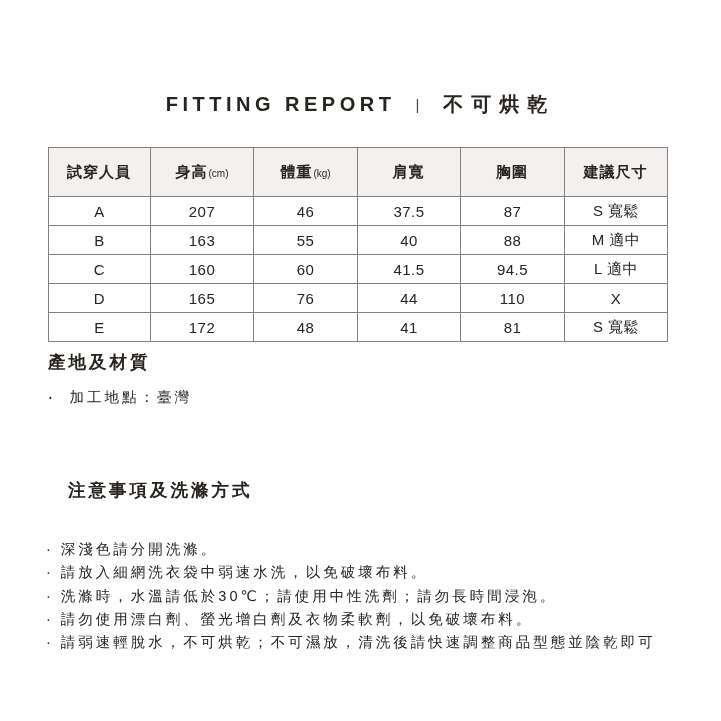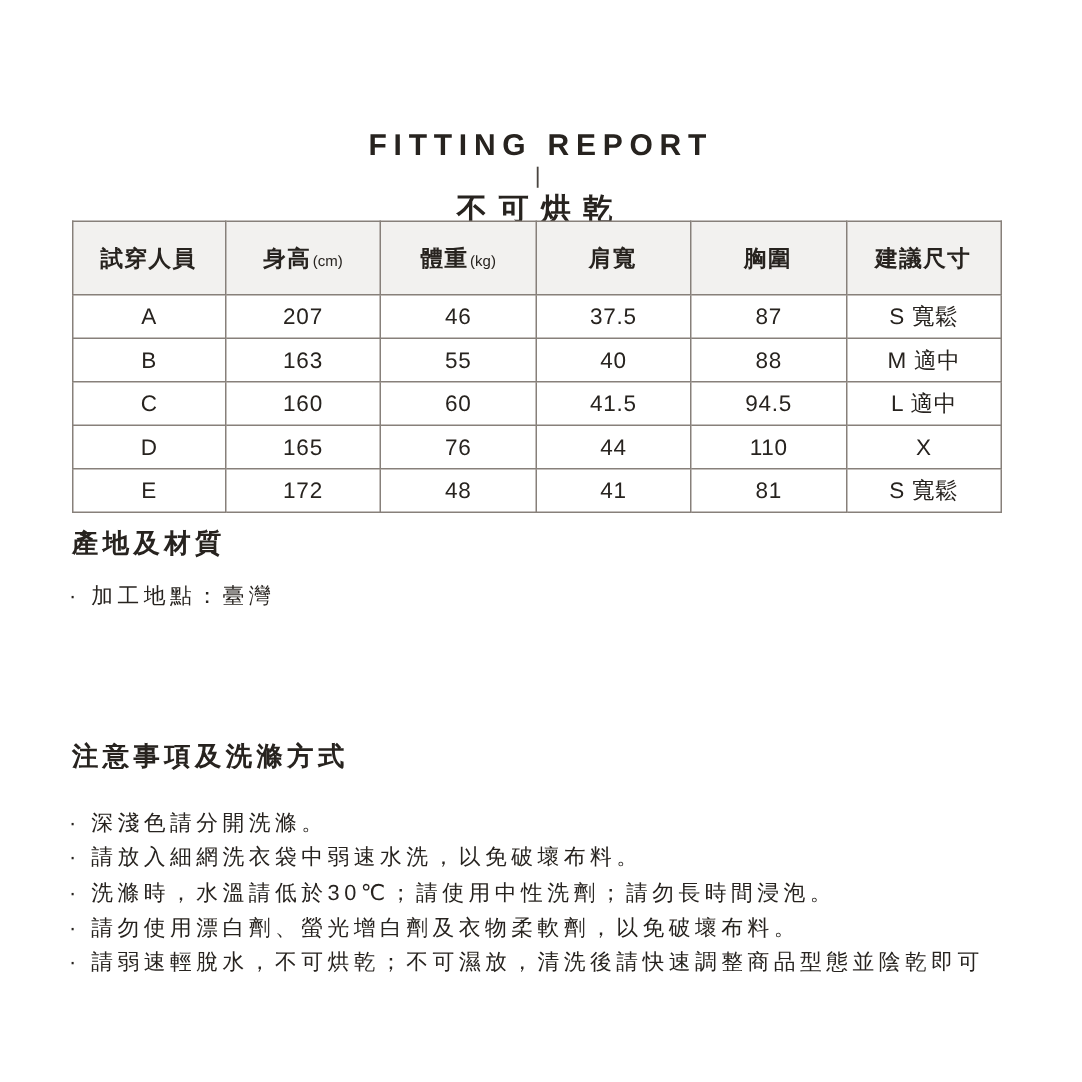--- a/index.html
+++ b/index.html
@@ -8,26 +8,25 @@
     font-family: "Liberation Sans", "DejaVu Sans", sans-serif;
     color: #27231f;
     position: relative;
     overflow: hidden;
   }
   .page { position: absolute; inset: 0; }
 
   
   .title-row {
     position: absolute;
-    top: 105px; left: 0; right: 0;
+    top: 90px; left: 0; right: 0;
     height: 28px;
     display: flex;
     align-items: center;
     justify-content: center;
-    flex-direction: column;
   }
   .title-en {
     font-size: 20px;
     font-weight: 600;
     letter-spacing: 4.5px;
     color: #27231f;
   }
   .title-divider {
     font-size: 15px;
     color: #4a4540;
@@ -86,28 +85,28 @@
   
   .section-heading {
     position: absolute;
     left: 48px;
     font-size: 17.5px;
     font-weight: 700;
     letter-spacing: 3px;
     color: #27231f;
   }
   #material-heading { top: 350px; }
-  #care-heading     { top: 492px; }
+  #care-heading     { top: 478px; margin-left: 20px; }
 
   .bullet-list {
     position: absolute;
     left: 46px;
     list-style: none;
   }
-  #material-list { top: 387px; }
+  #material-list { top: 387px; font-family: Liberation Mono, monospace; }
   #care-list     { top: 538px; }
   .bullet-list li {
     font-size: 14.5px;
     letter-spacing: 3px;
     line-height: 23.3px;
     white-space: nowrap;
     color: #27231f;
   }
 </style>
 </head>

